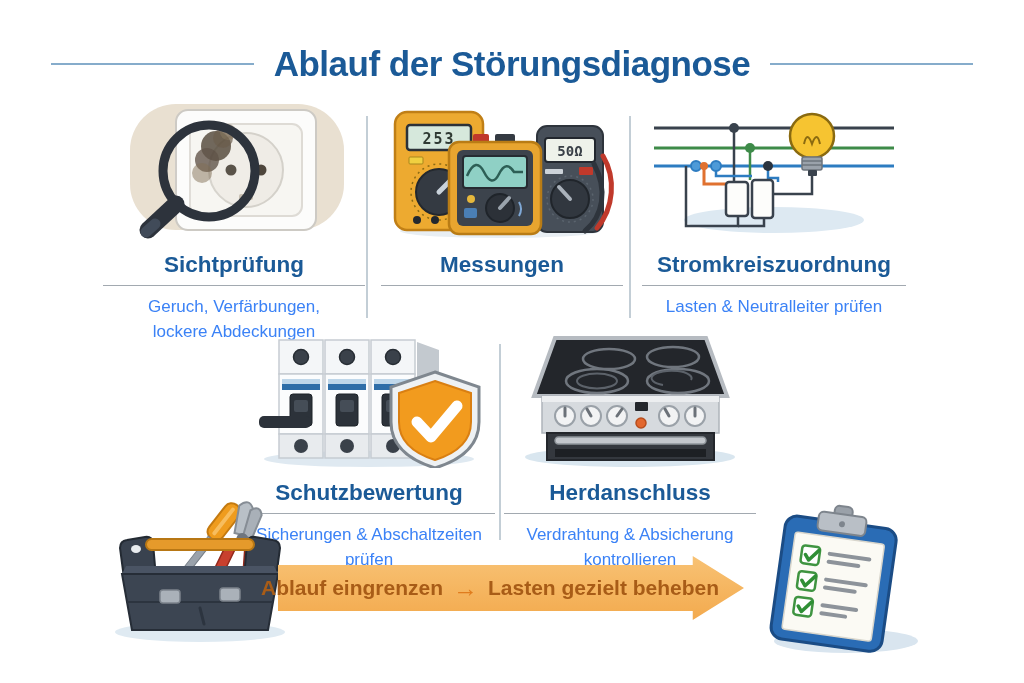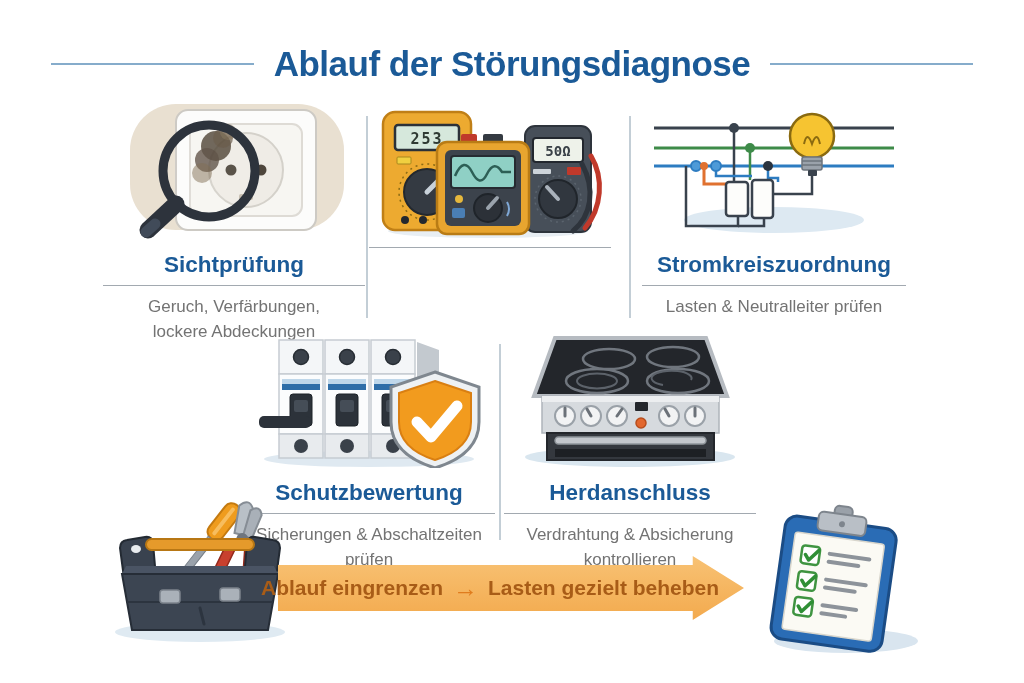--- a/index.html
+++ b/index.html
@@ -15,23 +15,23 @@
   
   .vdiv{position:absolute;width:2px;background:#c3ced6;}
   #div1{left:366px;top:116px;height:202px;}
   #div2{left:629px;top:116px;height:202px;}
   #div3{left:499px;top:344px;height:196px;}
   
   .step{position:absolute;display:flex;flex-direction:column;align-items:center;text-align:center;}
   .illu{display:flex;align-items:flex-end;justify-content:center;}
   .step h2{margin:12px 0 0;font-size:22.5px;font-weight:bold;color:#1b5a97;white-space:nowrap;}
   .rule{width:96%;height:1px;background:#a2a9b0;margin-top:7px;}
-  .desc{margin:9px 0 0;font-size:17px;line-height:1.45;color:#737373;white-space:pre-line;}
+  .desc{margin:9px 0 0;font-size:17px;line-height:1.45;color:#3b82f6;white-space:pre-line;}
   #step-1{left:98px;top:96px;width:272px;}
-  #step-2{left:364px;top:96px;width:252px;}
+  #step-2{left:376px;top:96px;width:252px;}
   #step-3{left:636px;top:96px;width:276px;}
   #step-1 .illu,#step-2 .illu,#step-3 .illu{height:144px;}
   #step-4{left:238px;top:328px;width:262px;}
   #step-5{left:499px;top:328px;width:262px;}
   #step-4 .illu,#step-5 .illu{height:140px;}
   
   .banner{position:absolute;left:278px;top:556px;width:466px;height:64px;}
   .banner-bg{position:absolute;inset:0;background:linear-gradient(180deg,#f8c274 0%,#f3aa4e 100%);
     clip-path:polygon(0% 14%,89% 14%,89% 0%,100% 50%,89% 100%,89% 86%,0% 86%);}
   .banner-text{position:absolute;left:3%;right:12%;top:0;bottom:0;display:flex;
@@ -120,20 +120,21 @@
         <rect x="70" y="52" width="76" height="76" rx="6" fill="#3c434c"></rect>
         <rect x="76" y="58" width="64" height="32" rx="3" fill="#8fd0c5" stroke="#262b31" stroke-width="2"></rect>
         <path d="M80,78 C86,64 92,64 97,74 C102,84 107,86 112,76 C117,66 122,66 127,74 L136,74" fill="none" stroke="#2d5f56" stroke-width="2.5"></path>
         <circle cx="84" cy="101" r="4" fill="#e6b83c"></circle>
         <rect x="77" y="110" width="13" height="10" rx="2" fill="#4a7fb5"></rect>
         <circle cx="113" cy="110" r="14" fill="#2c3138" stroke="#1f242a" stroke-width="2"></circle>
         <line x1="113" y1="110" x2="122" y2="100" stroke="#9aa3ac" stroke-width="4" stroke-linecap="round"></line>
         <path d="M132,104 a14,14 0 0 1 0,14" fill="none" stroke="#7fa8d6" stroke-width="2"></path>
       </svg>
     </div>
+    <h2>Messungen</h2>
     <div class="rule"></div>
   </div>
 
   <div class="step" id="step-4">
     <div class="illu">
       <svg width="252" height="138" viewBox="0 0 252 138">
         <ellipse cx="126" cy="129" rx="105" ry="8" fill="#dfe9f1"></ellipse>
         <polygon points="174,12 196,20 196,106 174,114" fill="#c3c9cf"></polygon>
         <g>
 

